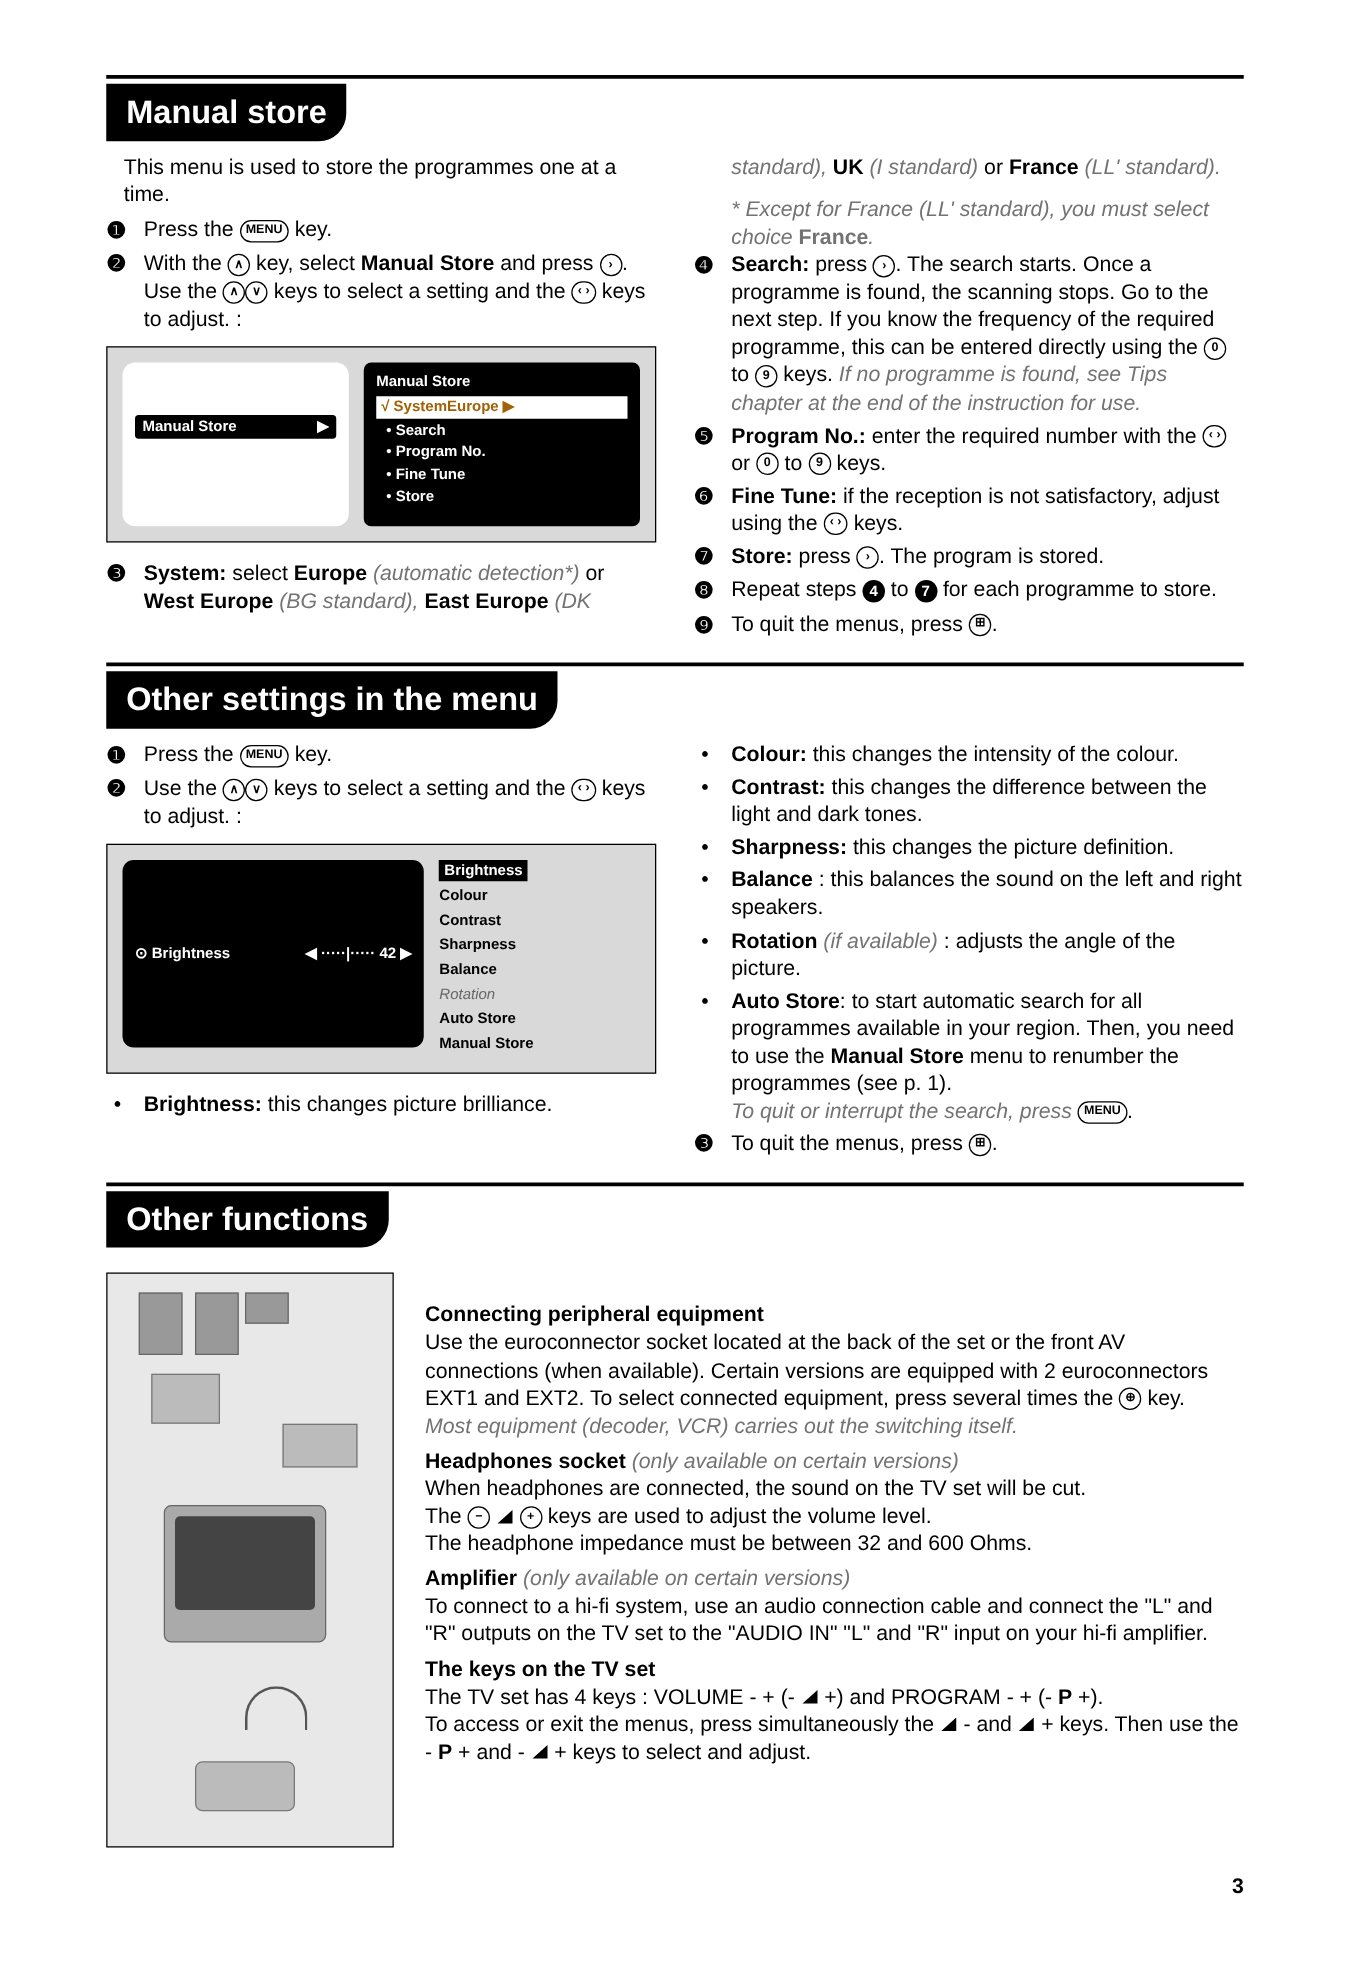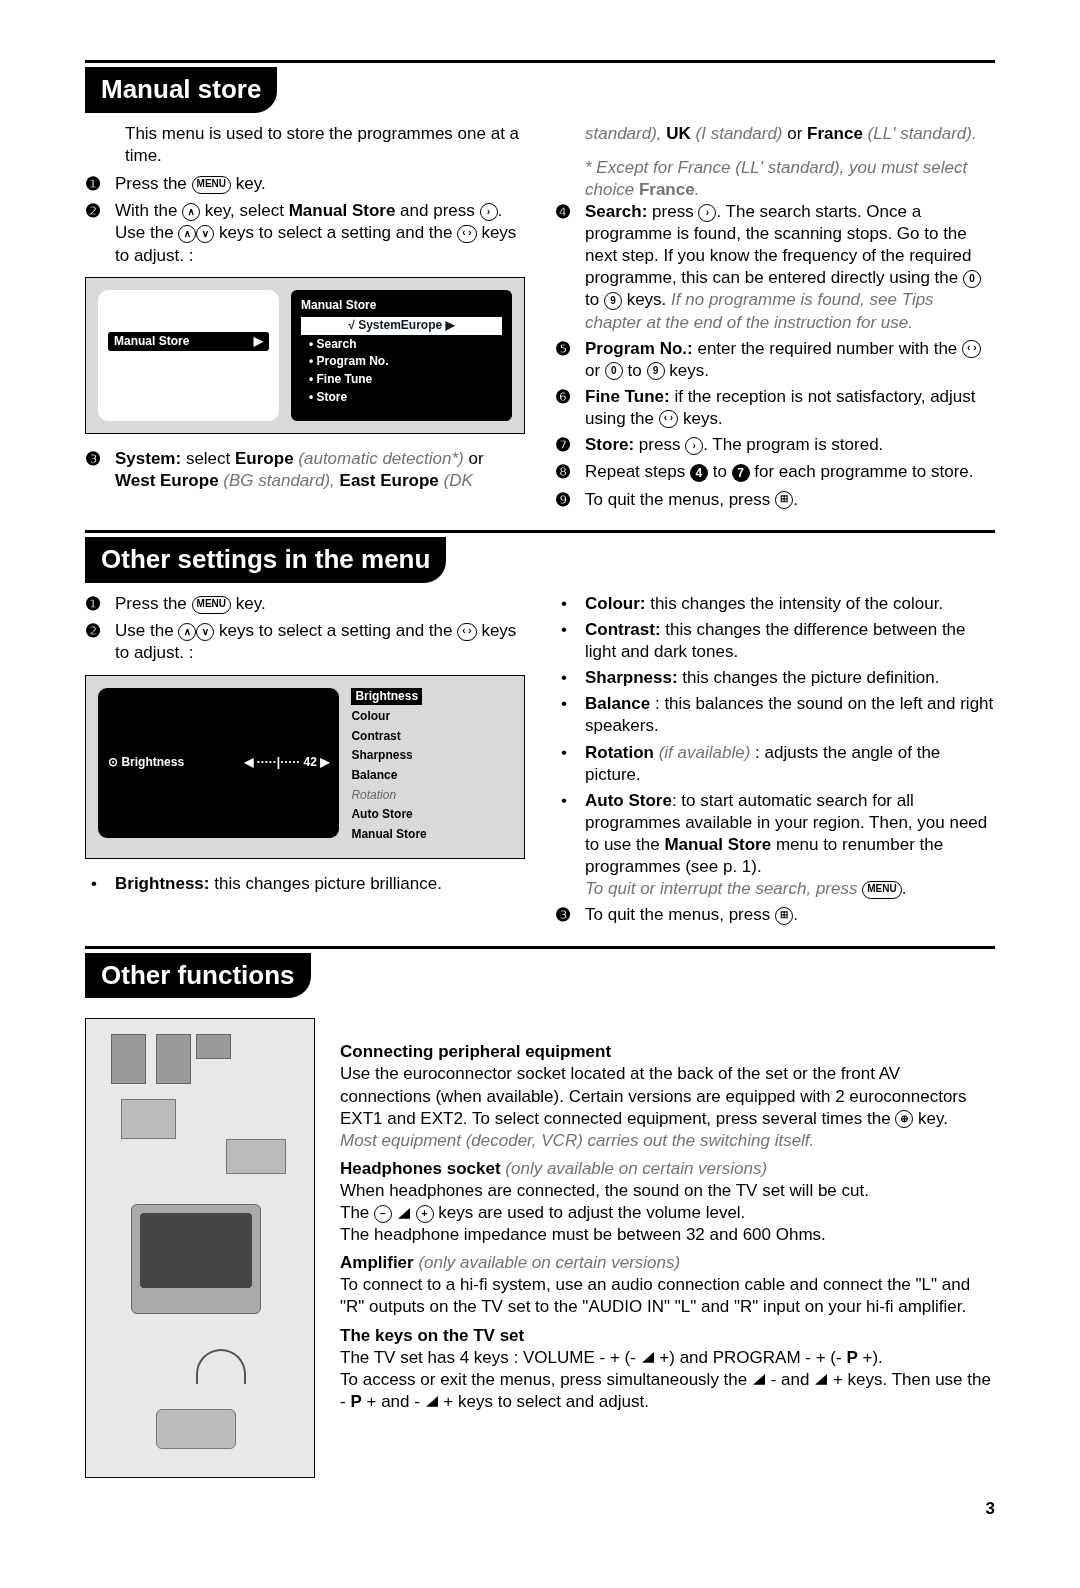--- a/index.html
+++ b/index.html
@@ -18,21 +18,21 @@
     background: #000;
     color: #fff;
     font-weight: bold;
     font-size: 26px;
     padding: 6px 16px 6px 16px;
     border-radius: 0 0 22px 0;
     margin-bottom: 10px;
   }
   .two-col { display: flex; gap: 30px; }
   .col { width: 50%; }
-  .intro { margin-left: 40px; margin-bottom: 6px; }
+  .intro { margin-left: 14px; margin-bottom: 6px; }
   .step { display: flex; margin-bottom: 4px; }
   .num { width: 30px; font-size: 18px; font-weight: bold; flex-shrink: 0; }
   .step-text { flex: 1; }
   .bullet-item { display: flex; margin-bottom: 4px; }
   .bullet { width: 30px; flex-shrink: 0; text-align: left; padding-left: 6px;}
   .bullet-text { flex: 1; }
   strong { font-weight: bold; }
   .it { font-style: italic; color: #737373; }
   .key {
     display: inline-block;
@@ -78,21 +78,21 @@
   .menu-box-r {
     background: #000;
     color: #fff;
     width: 55%;
     border-radius: 6px;
     padding: 8px 10px 16px 10px;
     font-size: 12px;
     font-weight: bold;
   }
   .menu-box-r .hdr { margin-bottom: 4px; }
-  .menu-box-r .row { display:flex; justify-content:center; background:#fff; color:#0f172a; padding:1px 4px; }
+  .menu-box-r .row { display:flex; justify-content:flex-start; background:#fff; color:#a16207; padding:1px 4px; }
   .menu-box-r .item { padding-left: 8px; margin-top:2px;}
 
   .pic-fig {
     background: #d9d9d9;
     border: 1px solid #000;
     padding: 12px;
     margin: 10px 0 14px 0;
     display: flex;
     gap: 12px;
   }

